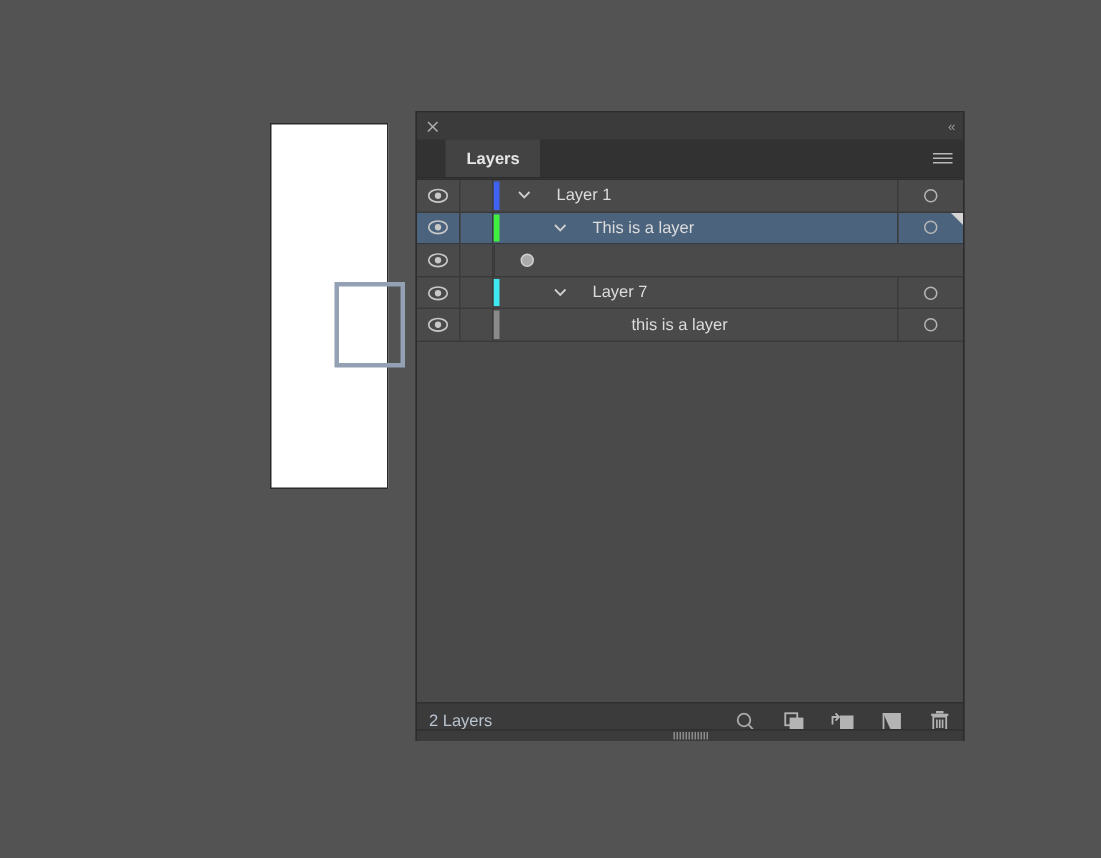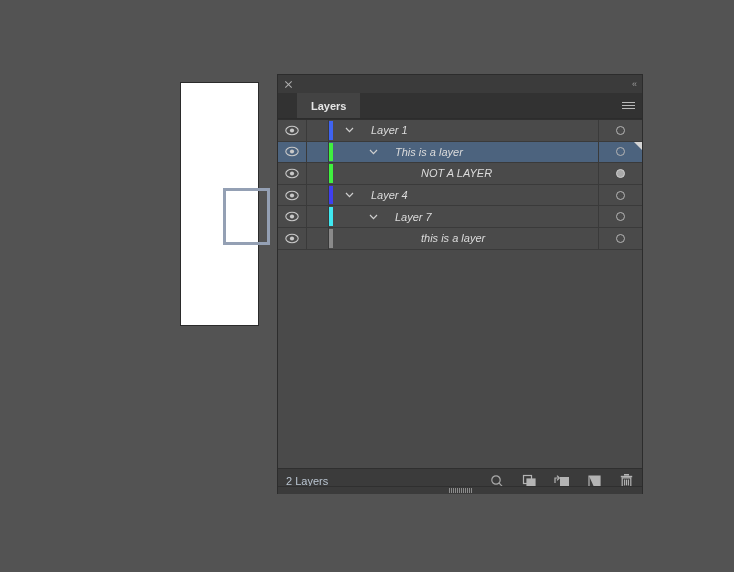--- a/index.html
+++ b/index.html
@@ -109,21 +109,21 @@
 
   .swatch { width:4px; align-self:stretch; margin:1px 0; flex:0 0 auto; }
 
   .disclosure {
     width:20px; display:flex; align-items:center; justify-content:center;
     font-size:9px; color:#c9c9c9; flex:0 0 auto;
   }
   .disclosure.empty { visibility:hidden; }
 
   .layer-name {
-    font-size:11px; color:#dcdcdc; white-space:nowrap;font-style:italic;
+    font-size:11px; color:#dcdcdc; white-space:nowrap;
   }
 
   .target-dot {
     width:9px; height:9px; border-radius:50%;
     border:1px solid #b5b5b5; background:transparent;
   }
   .target-dot.filled { background:#aaaaaa; border-color:#cfcfcf; }
 
   
   .panel-footer {
@@ -218,52 +218,22 @@
           <span class="corner-flag"></span>
         </div>
         <div class="layer-row">
           <div class="cell-eye">
             <svg width="14" height="11" viewBox="0 0 14 11">
               <ellipse cx="7" cy="5.5" rx="6.2" ry="4.2" fill="none" stroke="#c8c8c8" stroke-width="1.1"></ellipse>
               <circle cx="7" cy="5.5" r="2.1" fill="#c8c8c8"></circle>
             </svg>
           </div>
           <div class="cell-lock"></div>
-          <div class="cell-main">
-            <span class="swatch" style="background: rgb(63, 240, 63);"></span>
-            <span class="disclosure empty" style="margin-left: 54px;">
-              <svg width="9" height="6" viewBox="0 0 9 6">
-                <path d="M1 1 L4.5 4.6 L8 1" fill="none" stroke="#cfcfcf" stroke-width="1.2"></path>
-              </svg>
-            </span>
-            <span class="layer-name" style="margin-left: 14px;">NOT A LAYER</span>
-          </div>
           <div class="cell-target">
             <span class="target-dot filled"></span>
-          </div>
-        </div>
-        <div class="layer-row">
-          <div class="cell-eye">
-            <svg width="14" height="11" viewBox="0 0 14 11">
-              <ellipse cx="7" cy="5.5" rx="6.2" ry="4.2" fill="none" stroke="#c8c8c8" stroke-width="1.1"></ellipse>
-              <circle cx="7" cy="5.5" r="2.1" fill="#c8c8c8"></circle>
-            </svg>
-          </div>
-          <div class="cell-lock"></div>
-          <div class="cell-main">
-            <span class="swatch" style="background: rgb(63, 63, 240);"></span>
-            <span class="disclosure" style="margin-left: 6px;">
-              <svg width="9" height="6" viewBox="0 0 9 6">
-                <path d="M1 1 L4.5 4.6 L8 1" fill="none" stroke="#cfcfcf" stroke-width="1.2"></path>
-              </svg>
-            </span>
-            <span class="layer-name" style="margin-left: 12px;">Layer 4</span>
-          </div>
-          <div class="cell-target">
-            <span class="target-dot"></span>
           </div>
         </div>
         <div class="layer-row">
           <div class="cell-eye">
             <svg width="14" height="11" viewBox="0 0 14 11">
               <ellipse cx="7" cy="5.5" rx="6.2" ry="4.2" fill="none" stroke="#c8c8c8" stroke-width="1.1"></ellipse>
               <circle cx="7" cy="5.5" r="2.1" fill="#c8c8c8"></circle>
             </svg>
           </div>
           <div class="cell-lock"></div>

